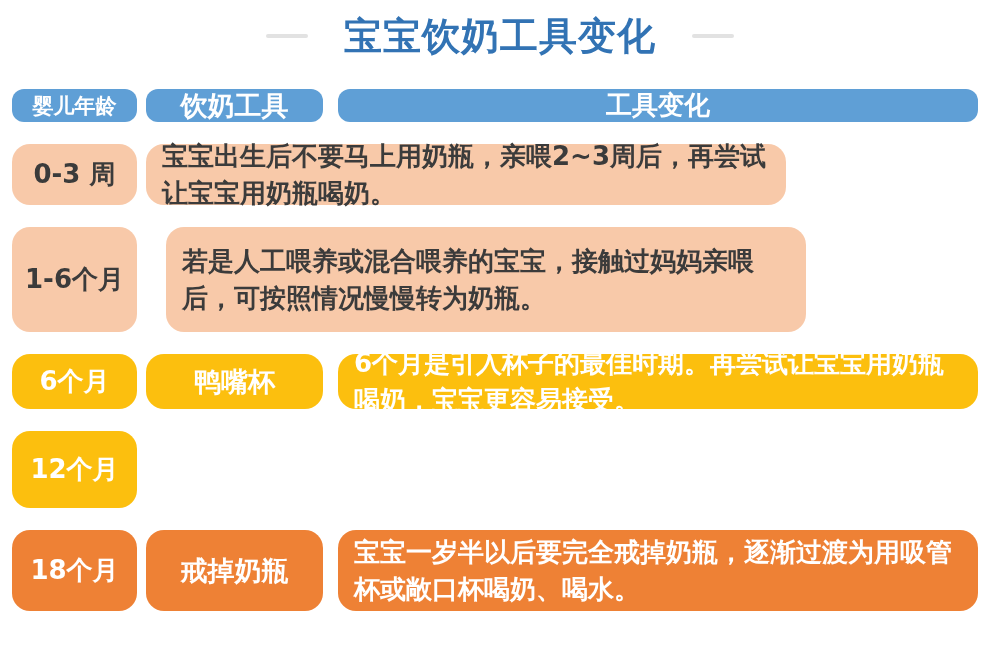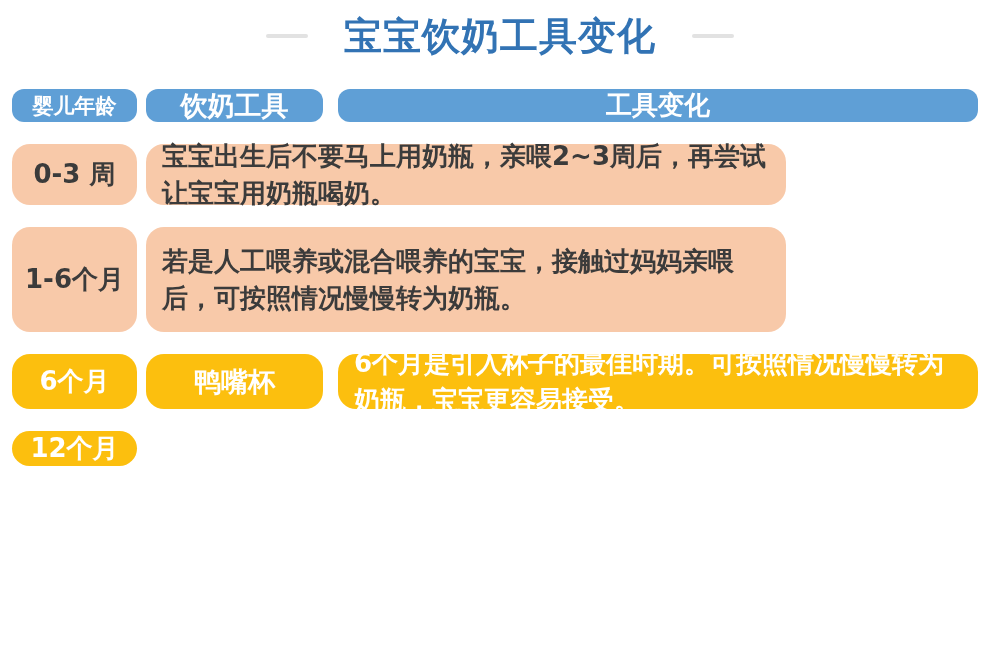--- a/index.html
+++ b/index.html
@@ -43,23 +43,23 @@
   .header .cell { background:#5f9fd6; color:#ffffff; border-radius:12px; }
   .header .c1 { font-size:21px; }
   .header .c2 { font-size:27px;text-align:center; }
   .header .c3 { justify-content:center; text-align:center; font-size:26px; padding:0; }
   
   .peach  .cell { background:#f8c9a9; color:#3b3b3b; }
   .yellow .cell { background:#fcbf0e; color:#ffffff; }
   .orange .cell { background:#ee8135; color:#ffffff; }
   
   .r0 { height:72px; }
-  .r1 { height:116px; }
+  .r1 { height:116px;gap:20px; }
   .r2 { height:66px; }
-  .r3 { height:88px;flex-direction:column; }
+  .r3 { height:88px; }
   .r4 { height:92px; }
 </style>
 </head>
 <body>
 
 <div class="page">
 
   <div class="title-row">
     <span class="title-dash"></span>
     <span class="page-title">宝宝饮奶工具变化</span>
@@ -85,23 +85,30 @@
       <div class="cell c1">1-6个月</div>
       <div class="cell c3">
           <p>若是人工喂养或混合喂养的宝宝，接触过妈妈亲喂后，可按照情况慢慢转为奶瓶。</p>
         </div>
     </div>
 
     <div class="trow yellow r2">
       <div class="cell c1">6个月</div>
       <div class="cell c2">鸭嘴杯</div>
       <div class="cell c3">
-          <p>6个月是引入杯子的最佳时期。可按照情况慢慢转为奶瓶，宝宝更容易接受。</p>
+          <p>6个月是引入杯子的最佳时期。再尝试让宝宝用奶瓶喝奶，宝宝更容易接受。</p>
         </div>
     </div>
 
     <div class="trow yellow r3">
       <div class="cell c1">12个月</div>
     </div>
 
+    <div class="trow orange r4">
+      <div class="cell c1">18个月</div>
+      <div class="cell c2">戒掉奶瓶</div>
+      <div class="cell c3">
+          <p>宝宝一岁半以后要完全戒掉奶瓶，逐渐过渡为用吸管杯或敞口杯喝奶、喝水。</p>
+        </div>
+    </div>
 
   </div>
 </div>
 
 </body></html>

